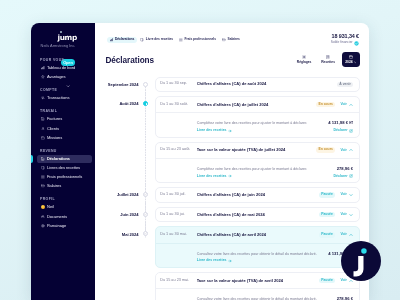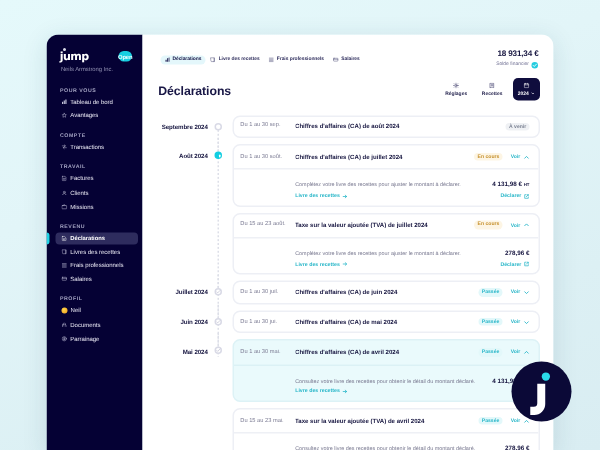--- a/index.html
+++ b/index.html
@@ -10,21 +10,21 @@
     -webkit-font-smoothing: antialiased;
   }
   .app { position:absolute; left:31px; top:23px; width:338px; height:278px;
          border-radius:8px 8px 0 0; overflow:hidden; display:flex;
          box-shadow:0 3px 16px rgba(30,70,90,.13); }
 
   
   .sidebar { width:64px; flex:0 0 64px; background:#050134; position:relative;
              padding:0; }
   .brandrow { display:flex; align-items:center; padding:0 0 0 8.8px; gap:18px;
-              height:8px; margin-top:10.8px;}
+              height:8px; margin-top:10.8px;flex-direction:column;}
   .logo { font-family:"DejaVu Sans", sans-serif; font-weight:700; font-size:7.4px;
           color:#fff; letter-spacing:-.35px; position:relative; line-height:1;
           padding-right:.5px;}
   .logo .dot { position:absolute; width:1.7px; height:1.7px; border-radius:50%;
                background:#2adbea; left:2.2px; top:-2.4px; }
   .badge-open { background:#17cfe1; color:#eafeff; font-size:3.9px; font-weight:700;
                 border-radius:4px; width:13.8px; height:6.8px; line-height:7.1px; margin-left:1px;
                 text-align:center; letter-spacing:-.1px;}
   .chev { width:4.4px; height:4.4px; flex:0 0 4.4px; opacity:.9; margin-left:.8px;}
   .company { font-size:3.9px; color:#9494b4; padding-left:9.6px; margin-top:2.2px;

